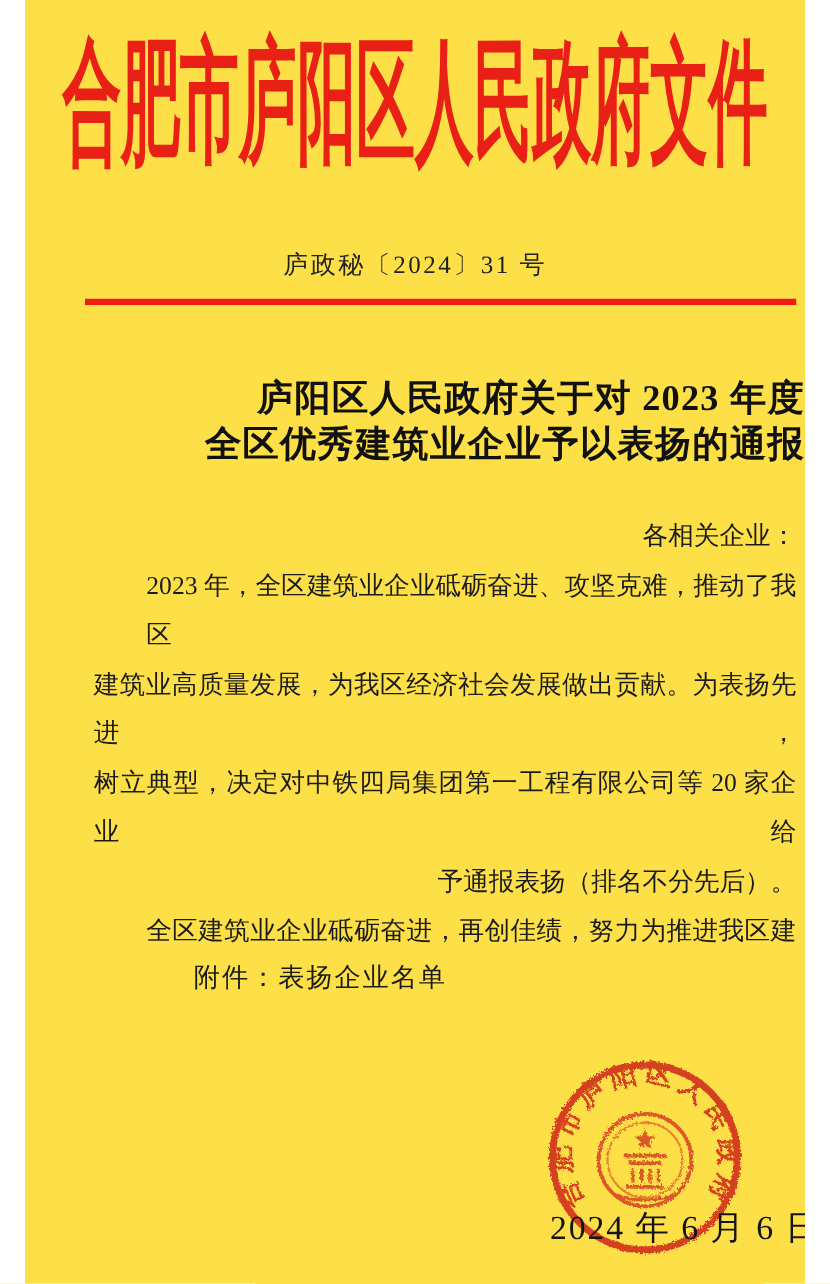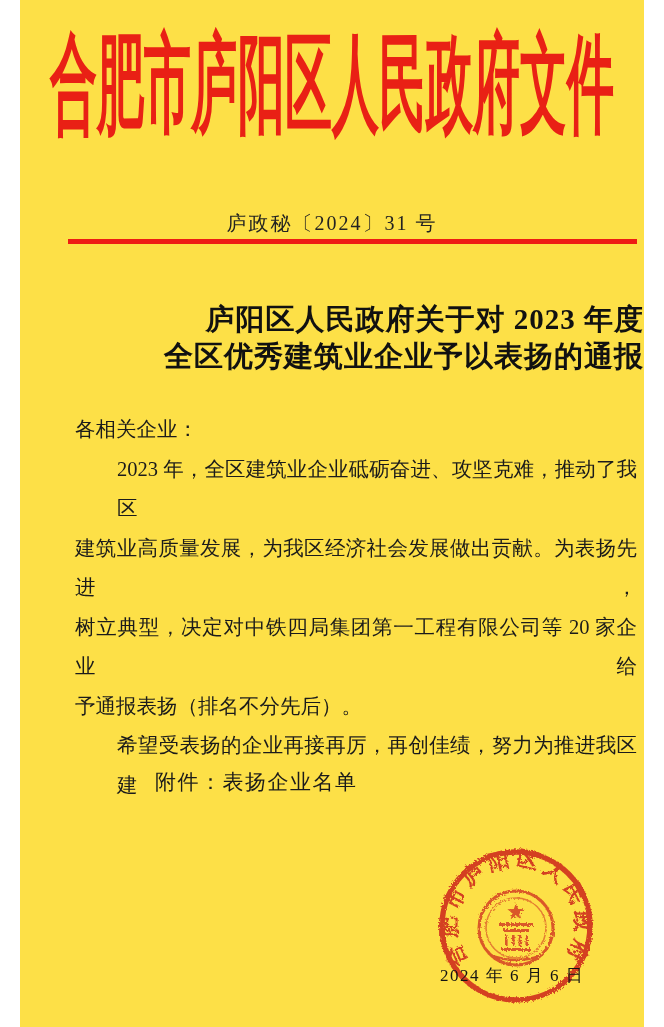--- a/index.html
+++ b/index.html
@@ -34,21 +34,20 @@
 
   .doc-number {
     position: absolute;
     top: 198px;
     left: 0;
     right: 0;
     text-align: center;
     font-size: 20px;
     letter-spacing: 2px;
     color: #222;
-    margin-top: 12px;
   }
 
   .red-line {
     position: absolute;
     top: 239px;
     left: 48px;
     width: 569px;
     height: 5px;
     background: #ee1c13;
   }
@@ -68,21 +67,21 @@
 
   .body-text {
     position: absolute;
     top: 410px;
     left: 55px;
     width: 562px;
     font-size: 20.5px;
     line-height: 39.5px;
     color: #1b1b1b;
   }
-  .bline { text-align: left; }
+  .bline { text-align: right; }
   .bline.jfull { text-align: justify; text-align-last: justify; }
   .bline.ind { padding-left: 42px; }
 
   .attachment {
     position: absolute;
     top: 768px;
     left: 135px;
     font-size: 21px;
     letter-spacing: 1.5px;
     color: #1b1b1b;
@@ -94,21 +93,21 @@
     top: 842px;
     width: 168px;
     height: 168px;
     z-index: 2;
   }
 
   .date-line {
     position: absolute;
     top: 964px;
     left: 420px;
-    font-size: 17px;
+    font-size: 27px;
     letter-spacing: 1.5px;
     color: #141414;
     z-index: 3;
     white-space: nowrap;
   }
 </style>
 </head>
 <body>
 
 <div class="page">
@@ -123,21 +122,21 @@
     <div>庐阳区人民政府关于对 2023 年度</div>
     <div>全区优秀建筑业企业予以表扬的通报</div>
   </div>
 
   <div class="body-text">
     <div class="bline">各相关企业：</div>
     <div class="bline jfull ind">2023 年，全区建筑业企业砥砺奋进、攻坚克难，推动了我区</div>
     <div class="bline jfull">建筑业高质量发展，为我区经济社会发展做出贡献。为表扬先进，</div>
     <div class="bline jfull">树立典型，决定对中铁四局集团第一工程有限公司等 20 家企业给</div>
     <div class="bline">予通报表扬（排名不分先后）。</div>
-    <div class="bline jfull ind">希望受表扬的企业再接再厉，再创佳绩，努力为推进我区建</div>
+    <div class="bline jfull ind">全区建筑业企业砥砺奋进，再创佳绩，努力为推进我区建</div>
   </div>
 
   <div class="attachment">附件：表扬企业名单</div>
 
   <svg class="seal" viewBox="-84 -84 168 168" xmlns="http://www.w3.org/2000/svg">
     <defs>
       <filter id="stamp-rough" x="-20%" y="-20%" width="140%" height="140%">
         <feTurbulence type="fractalNoise" baseFrequency="0.55" numOctaves="2" result="noise"></feTurbulence>
         <feDisplacementMap in="SourceGraphic" in2="noise" scale="4"></feDisplacementMap>
         <feGaussianBlur stdDeviation="0.35"></feGaussianBlur>

